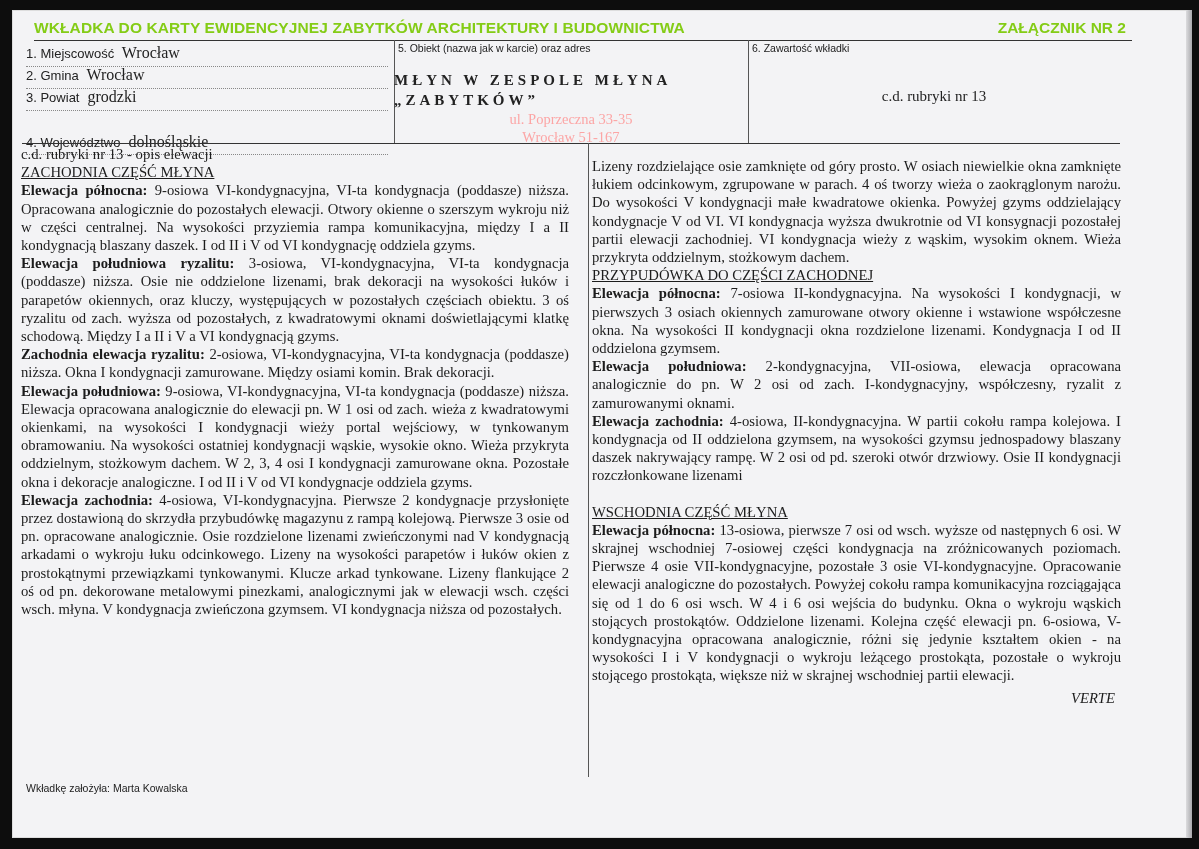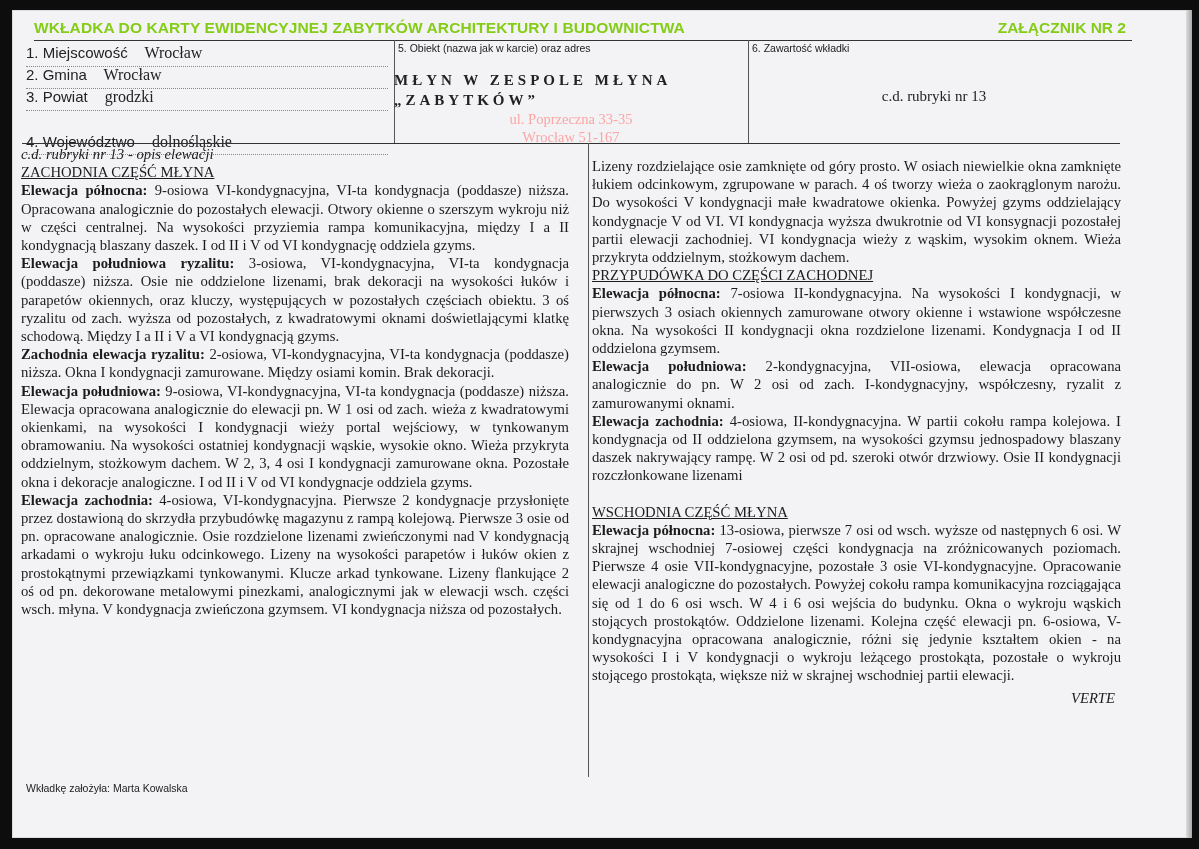--- a/index.html
+++ b/index.html
@@ -26,21 +26,21 @@
     }
     .title-row .left { position:absolute; left:0; top:1px; letter-spacing:0.1px; }
     .title-row .right { position:absolute; right:6px; top:1px; }
 
     .hdr-left { position:absolute; left:22px; top:40px; width:372px; height:103px; border-right:1px solid #555; }
     .field {
       position:absolute; left:4px; width:362px; height:22px;
       border-bottom:1px dotted #888;
       font-family:"Liberation Serif", serif; font-size:16px; color:#222;
     }
-    .field .lbl { font-family:"Liberation Sans", sans-serif; font-size:15px; color:#222; margin-right:13px; }
+    .field .lbl { font-family:"Liberation Sans", sans-serif; font-size:13px; color:#222; margin-right:4px; }
 
     .hdr-mid { position:absolute; left:394px; top:40px; width:354px; height:103px; border-right:1px solid #555; }
     .small-lbl { font-family:"Liberation Sans", sans-serif; font-size:10.5px; color:#222; position:absolute; left:4px; top:2px;text-align:right; }
     .obj-name {
       position:absolute; left:0; width:354px; text-align:left;
       font-family:"Liberation Serif", serif; font-weight:bold; font-size:15px;
       letter-spacing:4px; color:#222;
     }
     .obj-addr {
       position:absolute; left:0; width:354px; text-align:center;
@@ -54,21 +54,21 @@
     .hdr-bottom { position:absolute; left:22px; top:143px; width:1098px; border-top:1.5px solid #333; }
 
     .col {
       position:absolute; top:145px;
       font-family:"Liberation Serif", serif; font-size:14.7px; line-height:18.2px; color:#1c1c1c;
       text-align:justify;
     }
     .col-left { left:21px; width:548px; }
     .col-right { left:588px; width:529px; border-left:1px solid #555; padding-left:3px; height:620px; top:143px; padding-top:14px; }
     .col p { margin:0; }
-    .col .intro { font-style:italic; }
+    .col .intro { }
     .col .heading { text-decoration:underline; text-align:left; }
     .col b { font-weight:bold; }
     .gap { height:18px; }
     .verte { text-align:right; font-style:italic; padding-right:6px; margin-top:4px !important; }
 
     .author {
       position:absolute; left:26px; top:782px;
       font-family:"Liberation Sans", sans-serif; font-size:10.5px; color:#222;
     }
   </style>

